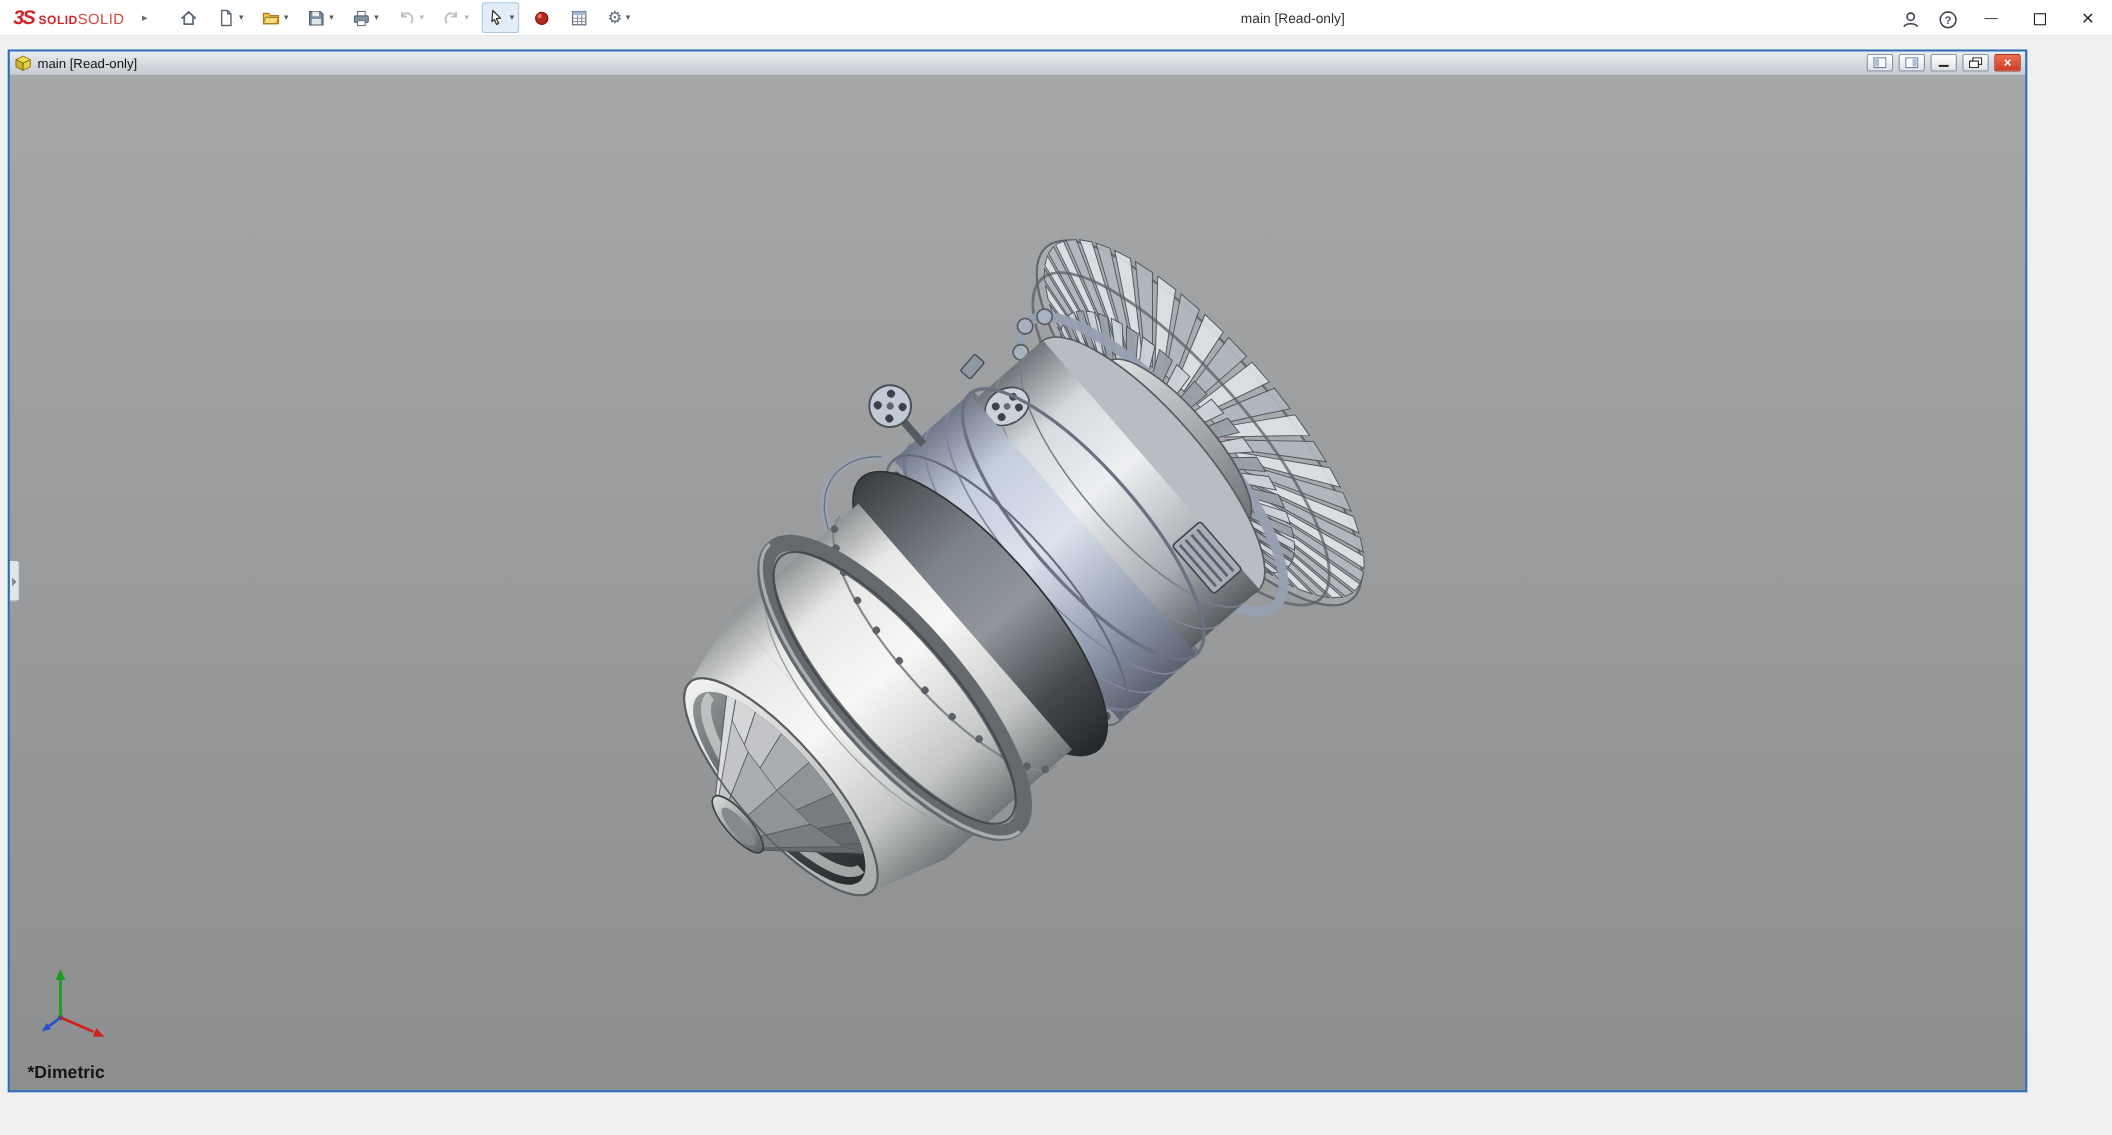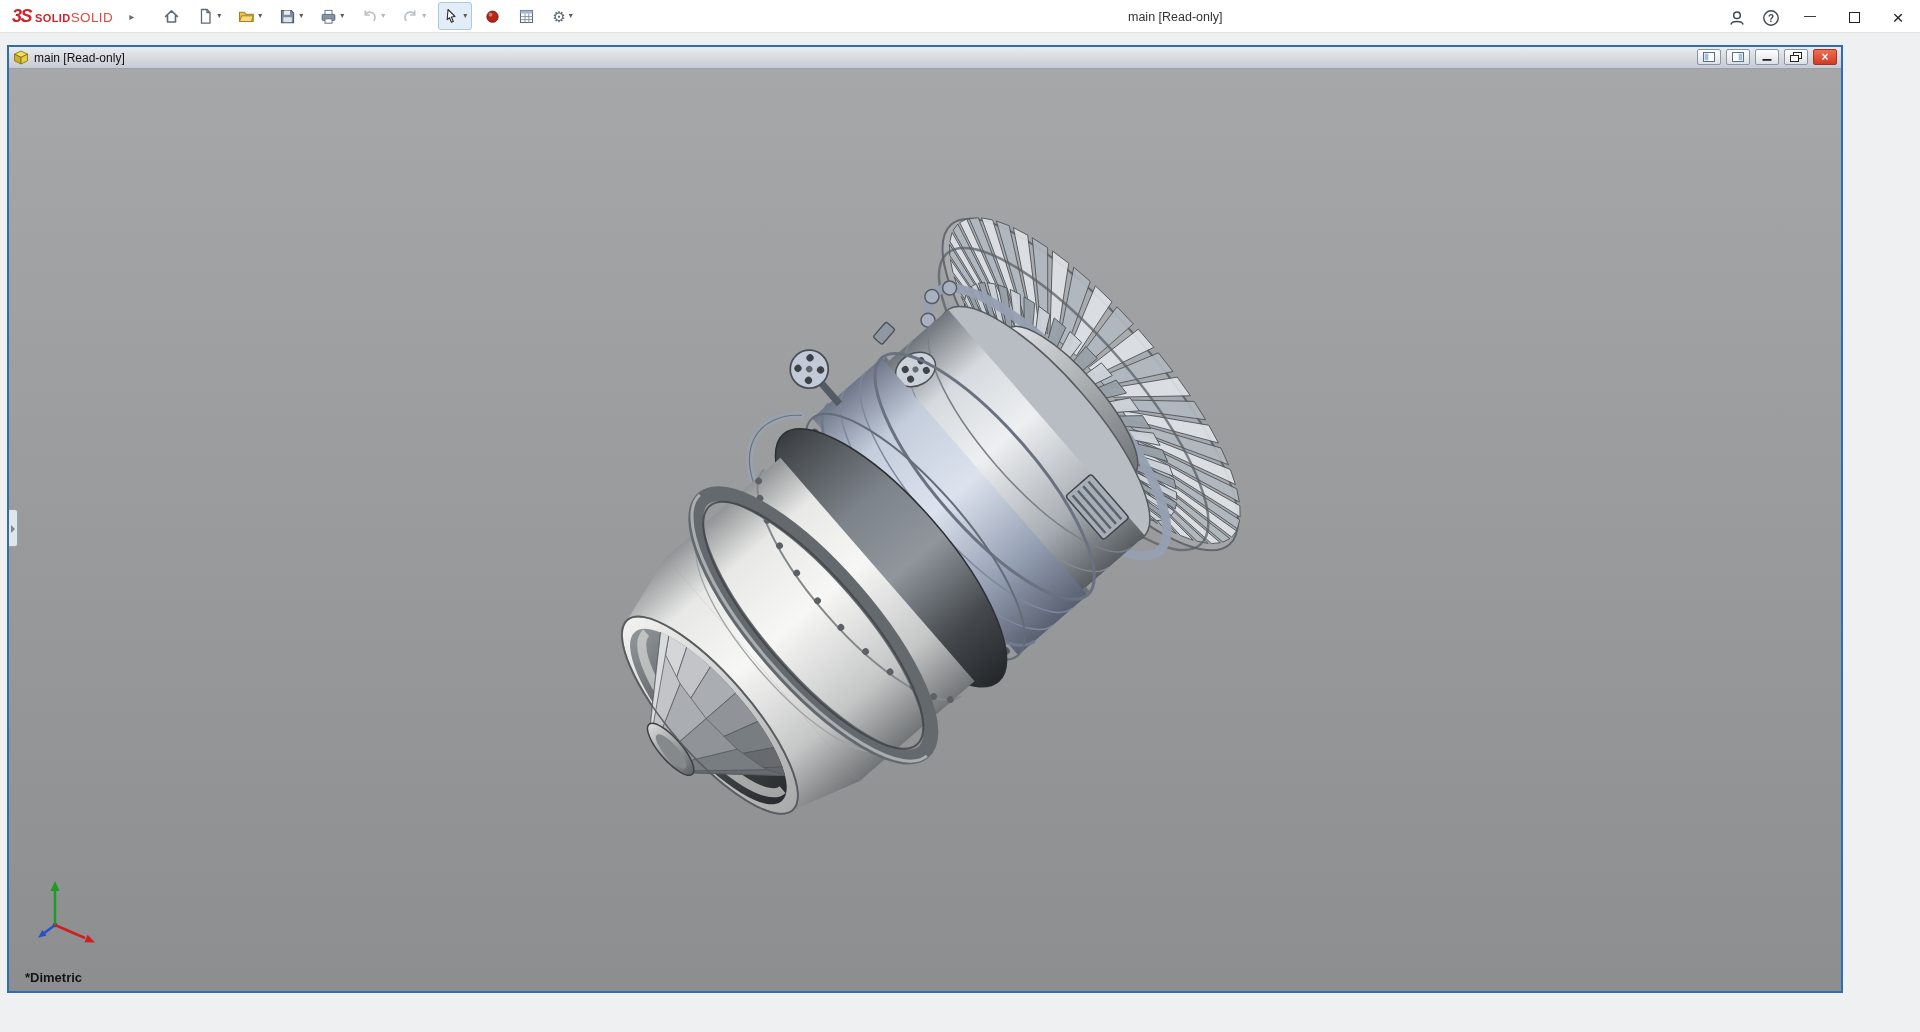--- a/index.html
+++ b/index.html
@@ -31,21 +31,21 @@
   
   .doc-window{position:absolute;left:7px;top:45px;width:1836px;height:948px;border:2px solid #2e6db6;background:#dfe3e8}
   .doc-titlebar{position:relative;height:22px;background:linear-gradient(#e9ecf0,#c6cbd2);display:flex;align-items:center;padding:0 4px;border-bottom:1px solid #9aa1aa}
   .doc-title{font-size:12px;color:#111;margin-left:5px}
   .doc-controls{position:absolute;right:4px;top:2px;display:flex;gap:5px}
   .dc-btn{width:24px;height:16px;background:linear-gradient(#ffffff,#dde1e6);border:1px solid #8b95a1;border-radius:2px;display:flex;align-items:center;justify-content:center}
   .dc-btn.close{background:linear-gradient(#ee7050,#d23a22);border-color:#a23325;color:#fff;font-size:12px;font-weight:bold;line-height:1}
 
   .viewport{position:absolute;left:0;right:0;top:22px;bottom:0;background:linear-gradient(#a6a7a8,#8d8e90);overflow:hidden}
   .scene{position:absolute;left:0;top:0;width:100%;height:100%}
-  .view-label{position:absolute;left:16px;bottom:6px;font-size:13px;font-weight:bold;color:#151515}
+  .view-label{position:absolute;left:16px;bottom:6px;font-size:16px;font-weight:bold;color:#151515}
   .side-tab{position:absolute;left:0;top:440px;width:9px;height:38px;background:#e2e5e8;border:1px solid #98a1a9;border-left:none;border-radius:0 3px 3px 0}
   .side-tab::after{content:"";position:absolute;left:2px;top:15px;border-top:4px solid transparent;border-bottom:4px solid transparent;border-left:4px solid #7b848c}
 </style>
 </head>
 <body>
 
 <div class="app-bar">
   <div class="logo">
     <span class="logo-mark">3S</span>
     <span class="logo-bold">SOLID</span>

